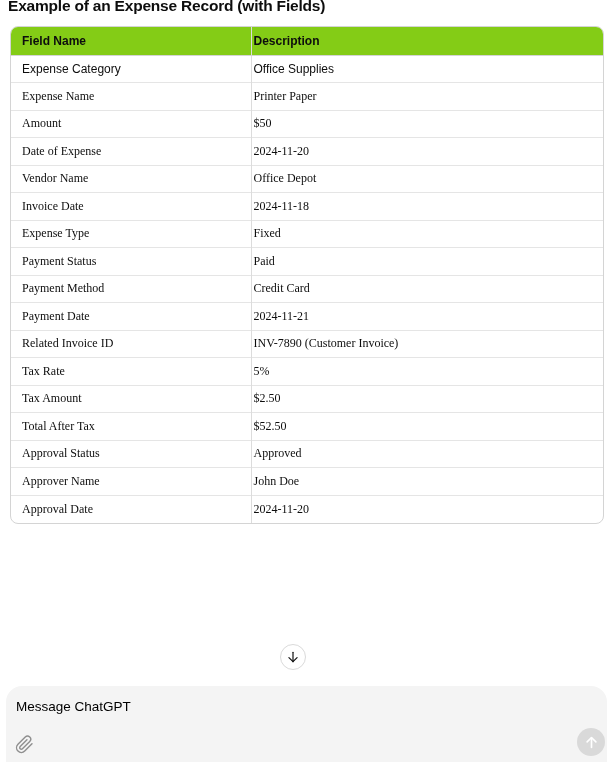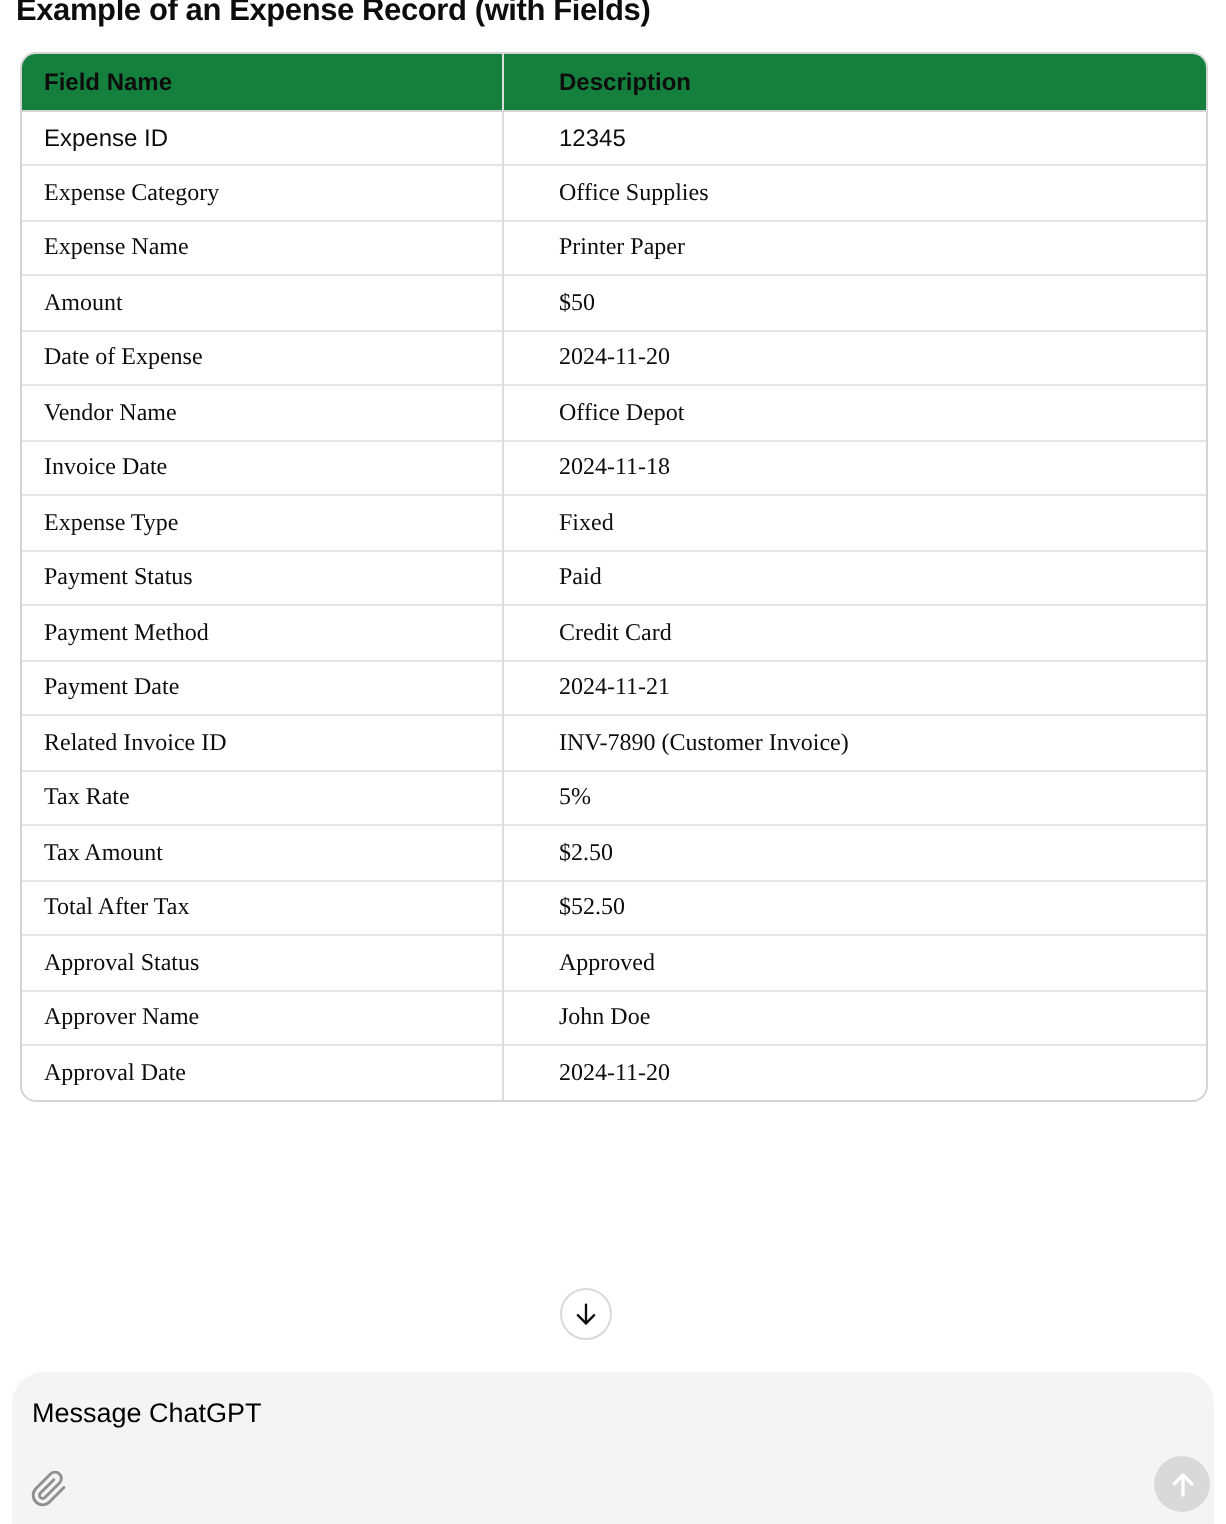--- a/index.html
+++ b/index.html
@@ -31,41 +31,41 @@
     overflow: hidden;
     background: #ffffff;
   }
   table {
     width: 100%;
     border-collapse: collapse;
     font-size: 12px;
     color: #0d0d0d;
   }
   th {
-    background: #15803d;
+    background: #84cc16;
     text-align: left;
     font-weight: 600;
     height: 28px;
     padding: 0 11px;
     border-bottom: 1px solid #d4d4d4;
     font-size: 12px;
   }
   td {
     height: 27.5px;
     padding: 0 11px;
     font-weight: 400;
     vertical-align: middle;
     white-space: nowrap;
   }
   tbody tr + tr td { border-top: 1px solid #e5e5e5; font-family: Liberation Serif, serif; }
   th:first-child, td:first-child {
     width: 240px;
     border-right: 1px solid #dcdcdc;
   }
-  td:last-child, th:last-child { padding-left: 28px; margin-left: 15px; }
+  td:last-child, th:last-child { padding-left: 2px; margin-left: 15px; }
   td:first-child { font-weight: 600; font-weight: 500; }
   .scroll-btn {
     position: absolute;
     left: 280px;
     top: 644px;
     width: 26px;
     height: 26px;
     border-radius: 50%;
     background: #ffffff;
     border: 1px solid #dadada;
@@ -132,24 +132,20 @@
 
 <div class="table-wrap">
   <table>
     <thead>
       <tr>
         <th>Field Name</th>
         <th>Description</th>
       </tr>
     </thead>
     <tbody>
-        <tr>
-          <td>Expense ID</td>
-          <td>12345</td>
-        </tr>
         <tr>
           <td>Expense Category</td>
           <td>Office Supplies</td>
         </tr>
         <tr>
           <td>Expense Name</td>
           <td>Printer Paper</td>
         </tr>
         <tr>
           <td>Amount</td>

